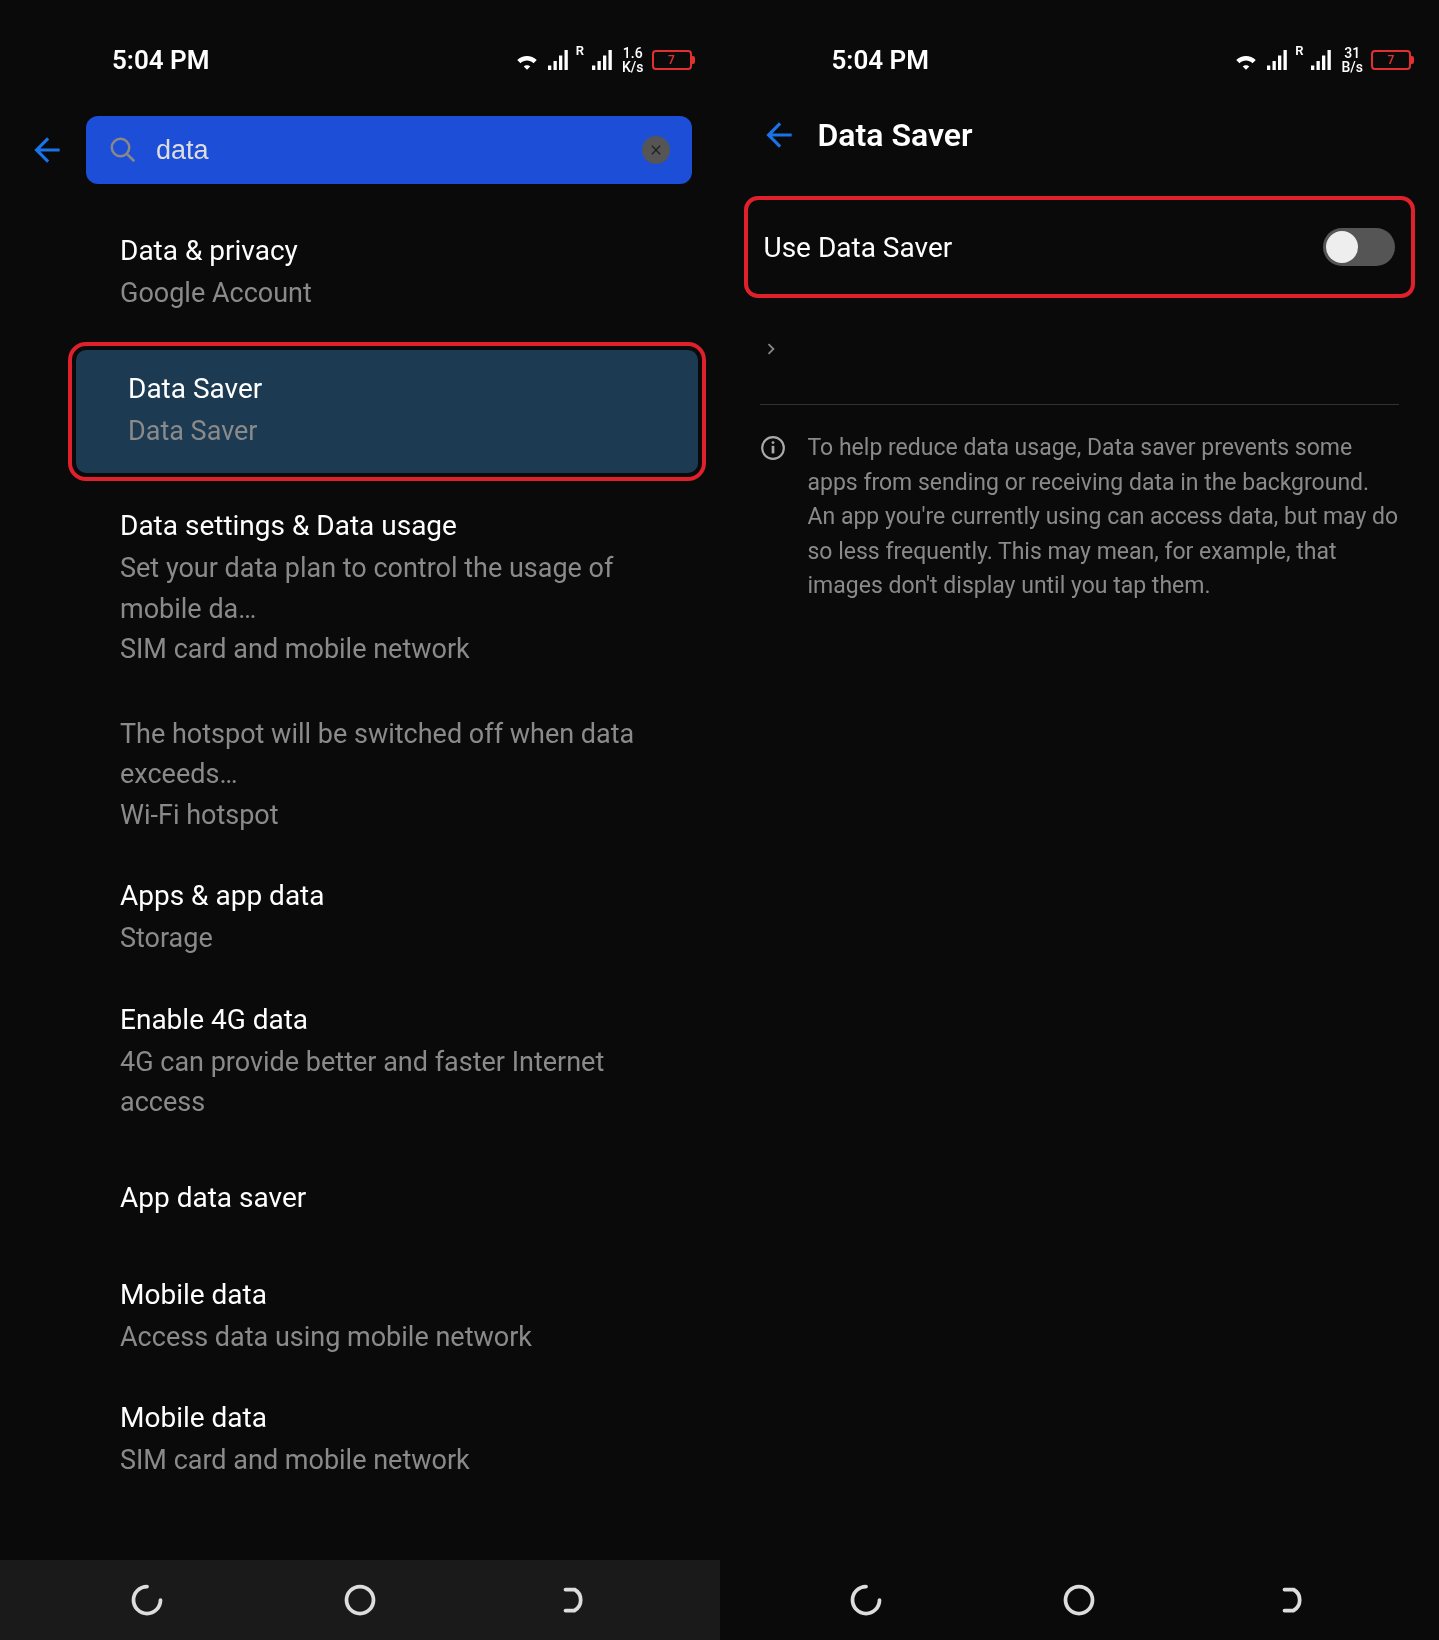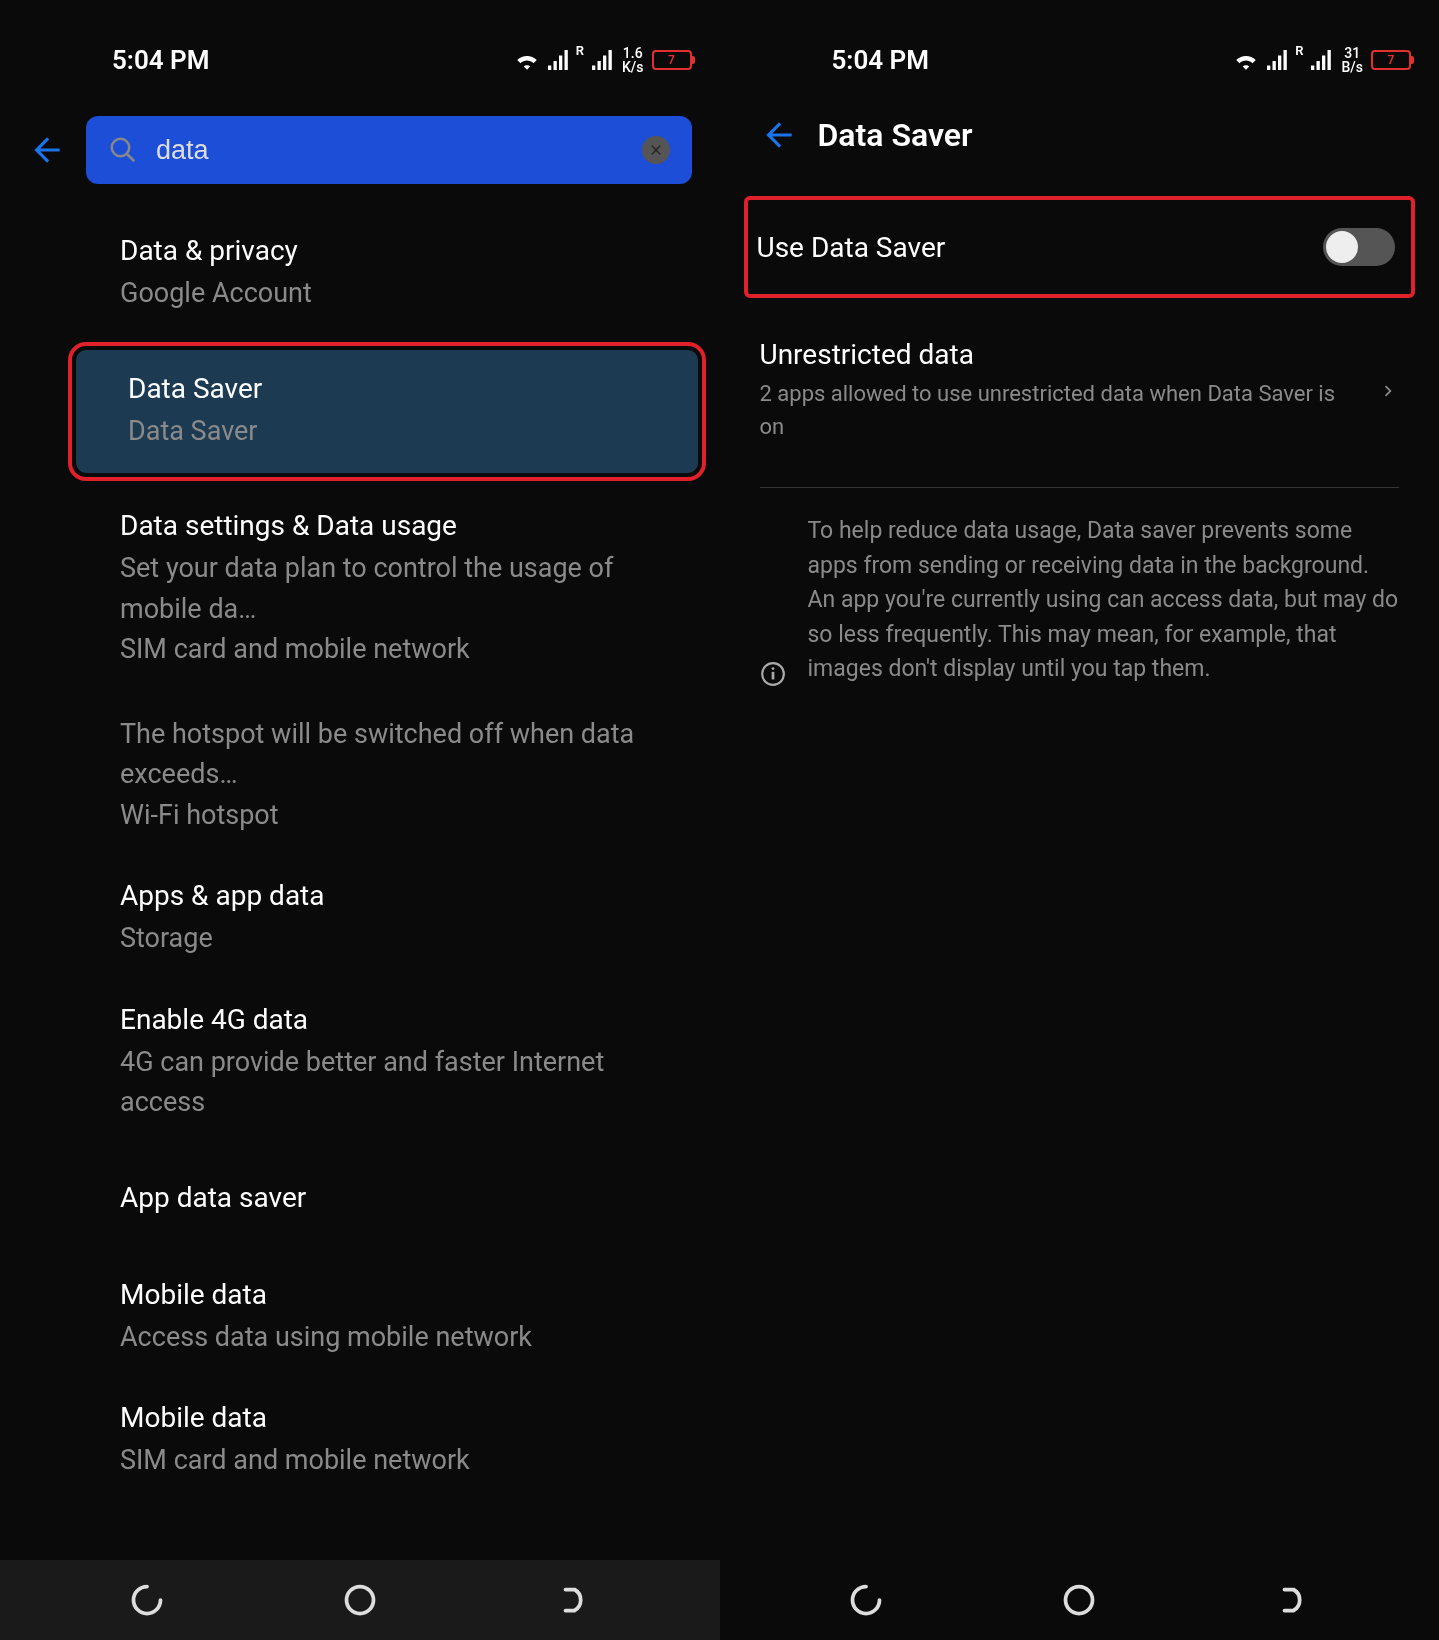--- a/index.html
+++ b/index.html
@@ -116,29 +116,29 @@
     position: relative;
     flex-shrink: 0;
   }
   .toggle-knob {
     width: 32px; height: 32px;
     background: #eee; border-radius: 50%;
     position: absolute; left: 3px; top: 3px;
   }
   .highlight-box-right {
     border: 4px solid #e0202a;
-    border-radius: 6px;
+    border-radius: 14px;
     margin: 14px 24px 14px 24px;
-    padding: 28px 16px 28px 9px;
+    padding: 28px 16px 28px 16px;
     display: flex;
     align-items: center;
   }
   .chevron { color: #888; flex-shrink: 0; }
   .divider { height: 1px; background: #333; margin: 18px 40px 22px 40px; }
-  .info-row { display: flex; gap: 22px; padding: 4px 40px; align-items: flex-end; }
+  .info-row { display: flex; gap: 22px; padding: 4px 40px; }
   .info-icon { color: #aaa; flex-shrink: 0; padding-top: 4px; }
   .info-text { font-size: 23px; color: #8a8a8a; line-height: 1.5; }
 
   
   .nav-bar {
     height: 80px;
     background: #1a1a1a;
     display: flex;
     align-items: center;
     justify-content: space-around;
@@ -295,24 +295,20 @@
       <div class="highlight-box-right">
         <div class="right-row-content">
           <div class="right-title">Use Data Saver</div>
         </div>
         <div class="toggle">
           <div class="toggle-knob"></div>
         </div>
       </div>
 
       <div class="right-row">
-        <div class="right-row-content">
-          <div class="right-title">Unrestricted data</div>
-          <div class="right-sub">2 apps allowed to use unrestricted data when Data Saver is on</div>
-        </div>
         <svg class="chevron" width="22" height="22" viewBox="0 0 24 24">
             <path fill="currentColor" d="M8.6 16.6l4.6-4.6-4.6-4.6L10 6l6 6-6 6z"></path>
           </svg>
       </div>
 
       <div class="divider"></div>
 
       <div class="info-row">
         <div class="info-icon">
           <svg width="26" height="26" viewBox="0 0 24 24">

